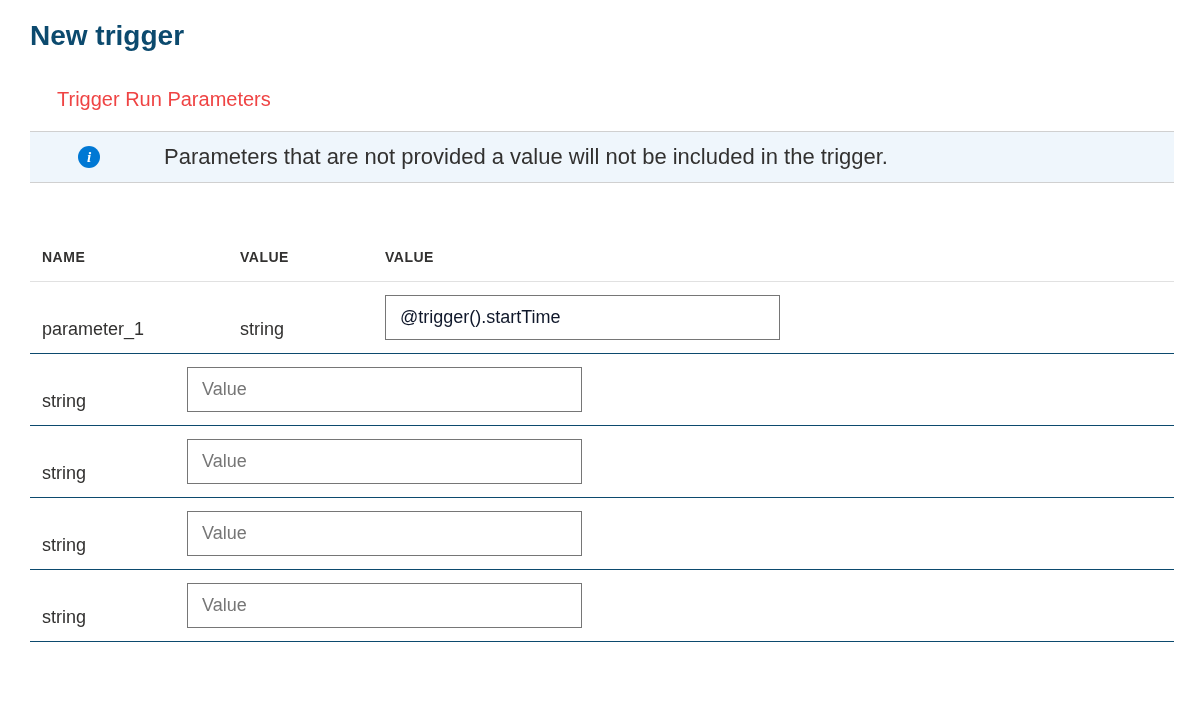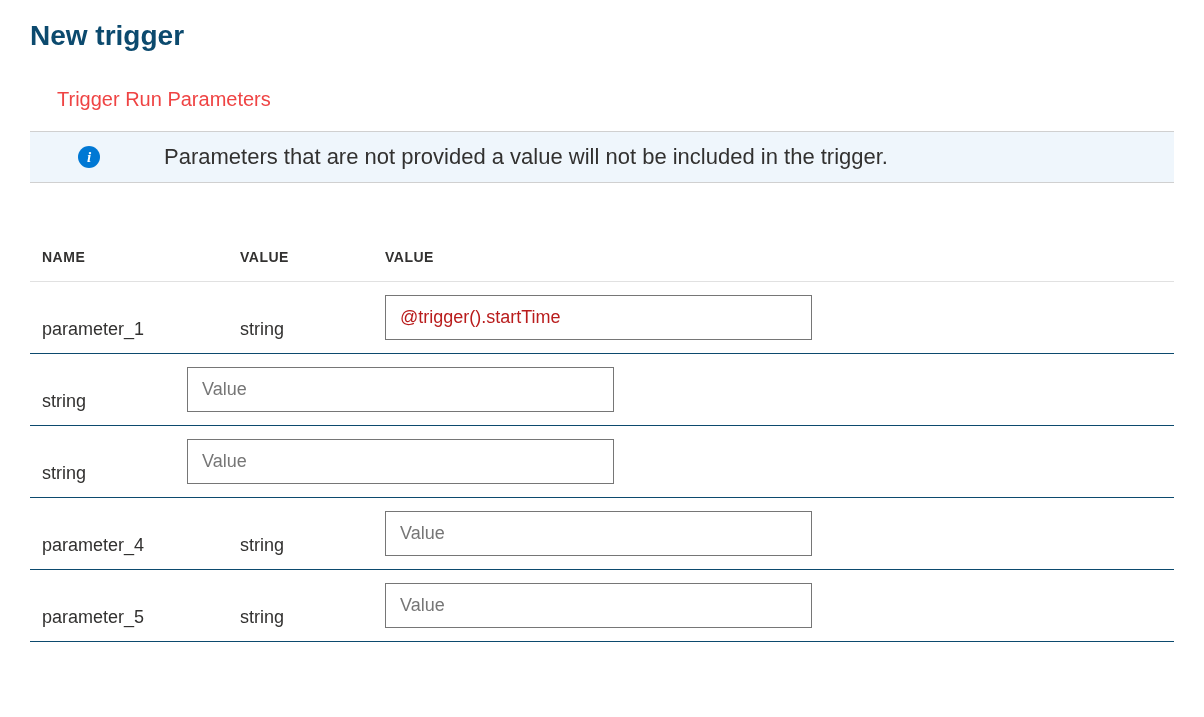--- a/index.html
+++ b/index.html
@@ -75,28 +75,28 @@
       display: flex;
       align-items: flex-end;
       padding: 13px 0 13px 12px;
       border-bottom: 1px solid #0c4a6e;
     }
     .param-row .cell {
       font-size: 18px;
       color: #323130;
     }
     .value-input {
-      width: 427px;
+      width: 395px;
       height: 45px;
       border: 1px solid #767676;
       background: #fff;
       padding: 0 14px;
       font-size: 18px;
       font-family: inherit;
-      color: #b91c1c;
+      color: #0f172a;
       outline: none;
     }
     .value-input::placeholder {
       color: #767676;
     }
   </style>
 </head>
 <body>
 
 <h1 class="page-title">New trigger</h1>
@@ -132,28 +132,26 @@
   </div>
 
   <div class="param-row">
     <div class="cell col-type">string</div>
     <div class="cell col-value">
       <input class="value-input" type="text" placeholder="Value" style="">
     </div>
   </div>
 
   <div class="param-row">
-    <div class="cell col-name">parameter_4</div>
     <div class="cell col-type">string</div>
     <div class="cell col-value">
       <input class="value-input" type="text" placeholder="Value" style="">
     </div>
   </div>
 
   <div class="param-row">
-    <div class="cell col-name">parameter_5</div>
     <div class="cell col-type">string</div>
     <div class="cell col-value">
       <input class="value-input" type="text" placeholder="Value" style="">
     </div>
   </div>
 
 </div>
 
 </body></html>

